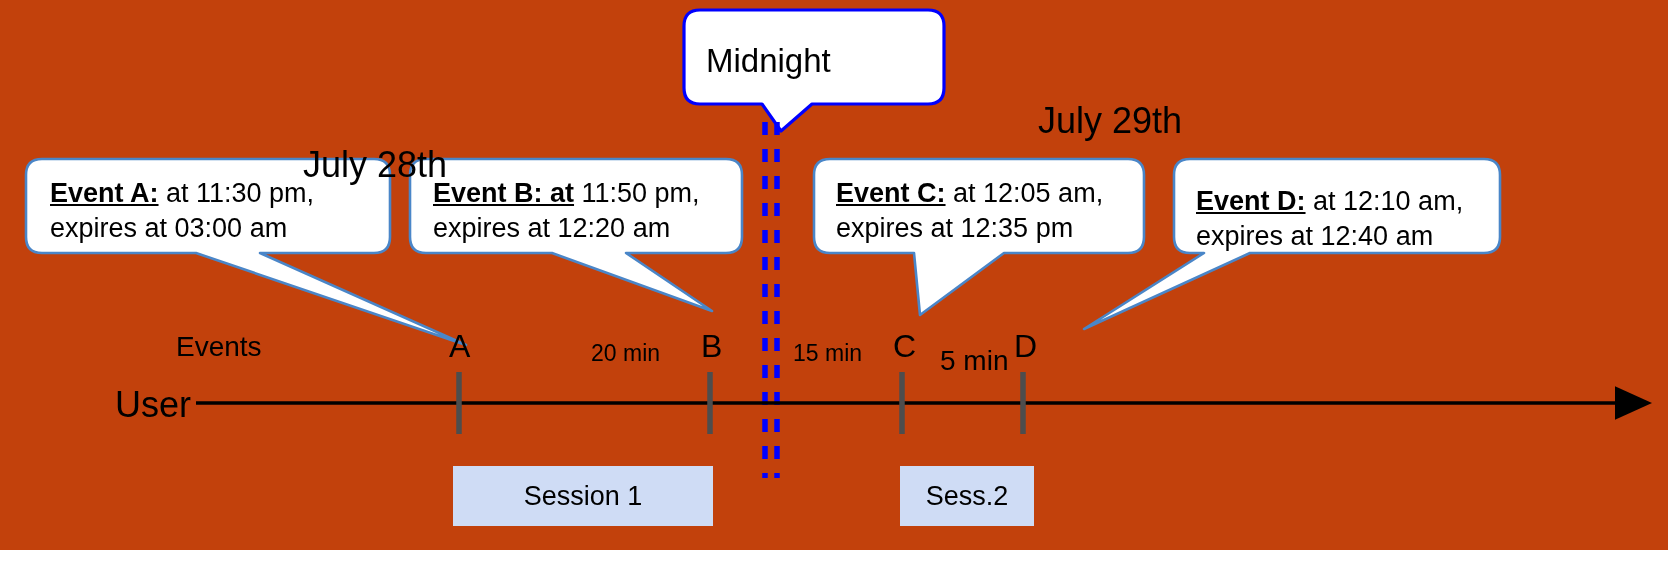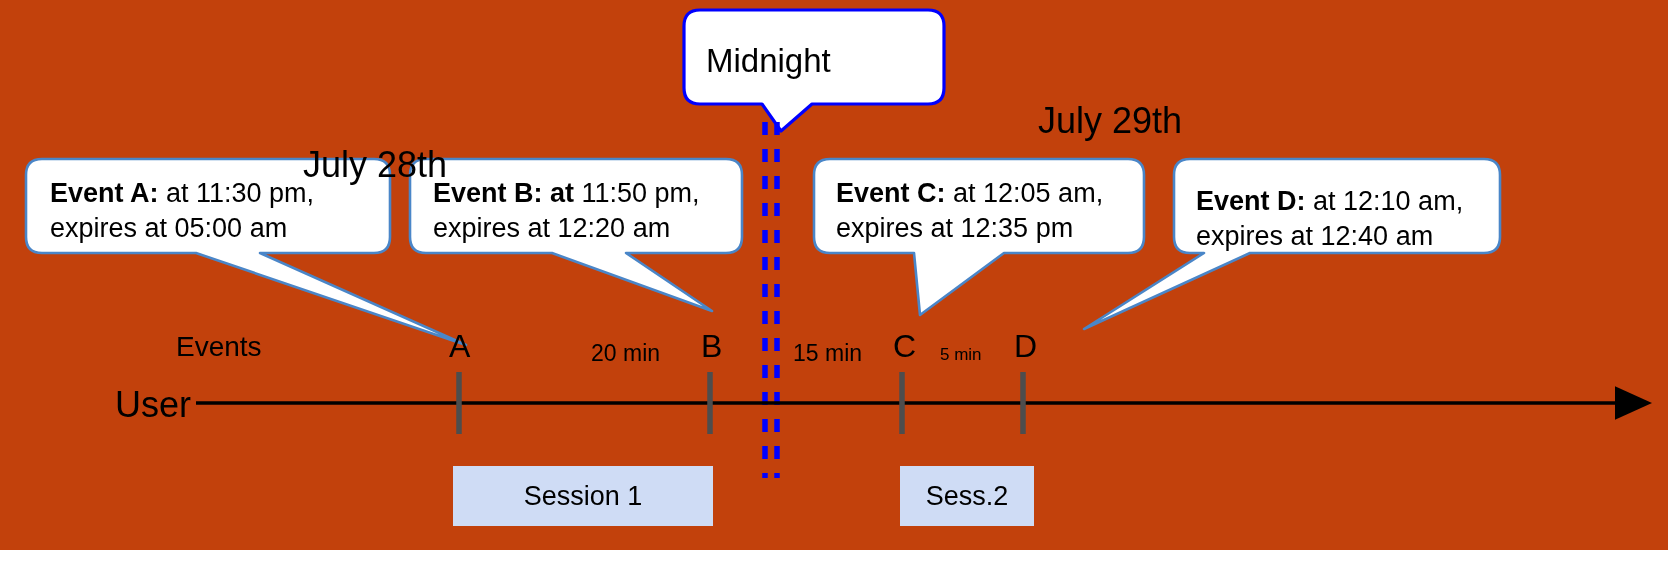--- a/index.html
+++ b/index.html
@@ -24,21 +24,21 @@
     height: 578px;
   }
   
   .callout-text {
     position: absolute;
     font-size: 27px;
     color: #000000;
     line-height: 1.30;
     white-space: nowrap;
   }
-  .callout-text b { font-weight: bold; }
+  .callout-text b { font-weight: bold; text-decoration: underline; }
   
   .midnight-label {
     position: absolute;
     font-size: 33px;
     color: #000000;
     white-space: nowrap;
   }
   
   .date-label {
     position: absolute;
@@ -68,21 +68,21 @@
     white-space: nowrap;
   }
   
   .interval-label {
     position: absolute;
     font-size: 23px;
     color: #000000;
     white-space: nowrap;
   }
   .interval-label.small {
-    font-size: 17px;
+    font-size: 28px;
   }
   
   .session-box {
     position: absolute;
     background: #cfdcf5;
     display: flex;
     align-items: center;
     justify-content: center;
     border-radius: 17px;
   }
@@ -132,21 +132,21 @@
     </g>
   </svg>
 
   <div class="midnight-label" style="left:706px; top:42px;">Midnight</div>
 
   <div class="date-label" style="left:303px; top:100px;margin-top:44px;">July 28th</div>
   <div class="date-label" style="left:1038px; top:100px;">July 29th</div>
 
   <div class="callout-text" style="left:50px; top:176px;">
     <div><b>Event A:</b><span> at 11:30 pm,</span></div>
-    <div>expires at 05:00 am</div>
+    <div>expires at 03:00 am</div>
   </div>
 
   <div class="callout-text" style="left:433px; top:176px;">
     <div><b>Event B: at</b><span> 11:50 pm,</span></div>
     <div>expires at 12:20 am</div>
   </div>
 
   <div class="callout-text" style="left:836px; top:176px;">
     <div><b>Event C:</b><span> at 12:05 am,</span></div>
     <div>expires at 12:35 pm</div>

